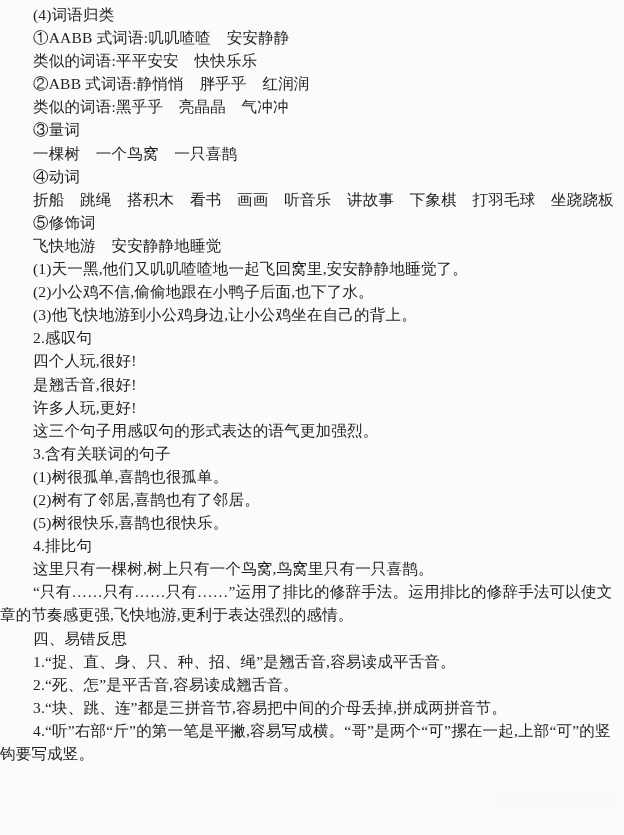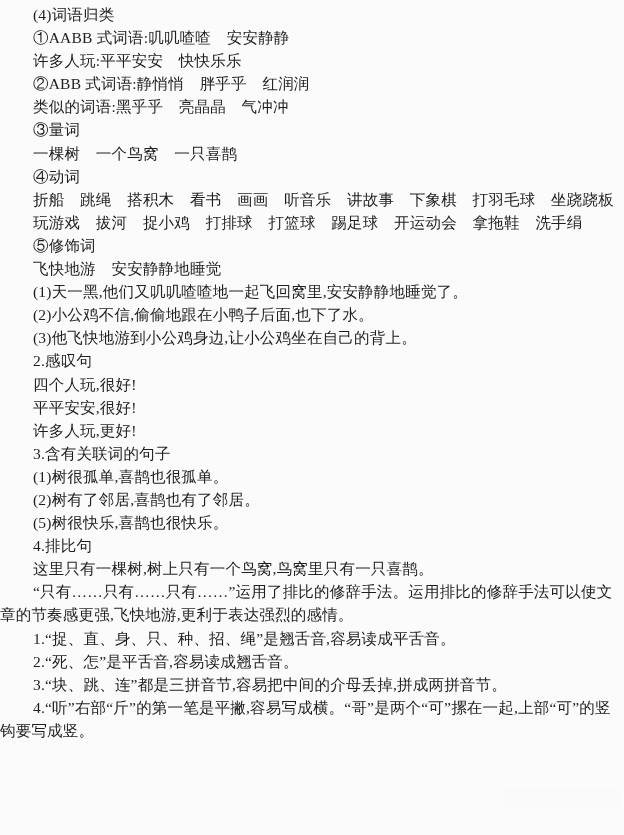--- a/index.html
+++ b/index.html
@@ -38,48 +38,49 @@
     pointer-events: none;
   }
 </style>
 </head>
 <body style="background: rgb(251, 251, 251);">
 
 <div class="doc" style="color: rgb(30, 30, 30);">
     <section>
       <p>(4)词语归类</p>
       <p>①AABB 式词语:叽叽喳喳　安安静静</p>
-      <p>许多人玩:平平安安　快快乐乐</p>
+      <p>类似的词语:平平安安　快快乐乐</p>
       <p>②ABB 式词语:静悄悄　胖乎乎　红润润</p>
       <p>类似的词语:黑乎乎　亮晶晶　气冲冲</p>
       <p>③量词</p>
       <p>一棵树　一个鸟窝　一只喜鹊</p>
       <p>④动词</p>
       <p>折船　跳绳　搭积木　看书　画画　听音乐　讲故事　下象棋　打羽毛球　坐跷跷板</p>
-      <p>玩游戏　拔河　捉小鸡　打排球　打篮球　踢足球　开运动会　拿拖鞋　洗手绢</p>
       <p>⑤修饰词</p>
       <p>飞快地游　安安静静地睡觉</p>
     </section>
     <section>
       <p>(1)天一黑,他们又叽叽喳喳地一起飞回窝里,安安静静地睡觉了。</p>
       <p>(2)小公鸡不信,偷偷地跟在小鸭子后面,也下了水。</p>
       <p>(3)他飞快地游到小公鸡身边,让小公鸡坐在自己的背上。</p>
       <p>2.感叹句</p>
       <p>四个人玩,很好!</p>
-      <p>平平安安,很好!</p>
+      <p>是翘舌音,很好!</p>
       <p>许多人玩,更好!</p>
+      <p>这三个句子用感叹句的形式表达的语气更加强烈。</p>
       <p>3.含有关联词的句子</p>
       <p>(1)树很孤单,喜鹊也很孤单。</p>
       <p>(2)树有了邻居,喜鹊也有了邻居。</p>
       <p>(5)树很快乐,喜鹊也很快乐。</p>
       <p>4.排比句</p>
       <p>这里只有一棵树,树上只有一个鸟窝,鸟窝里只有一只喜鹊。</p>
       <p>“只有……只有……只有……”运用了排比的修辞手法。运用排比的修辞手法可以使文章的节奏感更强,飞快地游,更利于表达强烈的感情。</p>
     </section>
     <section>
+      <p>四、易错反思</p>
       <p>1.“捉、直、身、只、种、招、绳”是翘舌音,容易读成平舌音。</p>
       <p>2.“死、怎”是平舌音,容易读成翘舌音。</p>
       <p>3.“块、跳、连”都是三拼音节,容易把中间的介母丢掉,拼成两拼音节。</p>
       <p>4.“听”右部“斤”的第一笔是平撇,容易写成横。“哥”是两个“可”摞在一起,上部“可”的竖钩要写成竖。</p>
     </section>
   </div>
 
 <div class="smudge"></div>
 
 </body></html>

